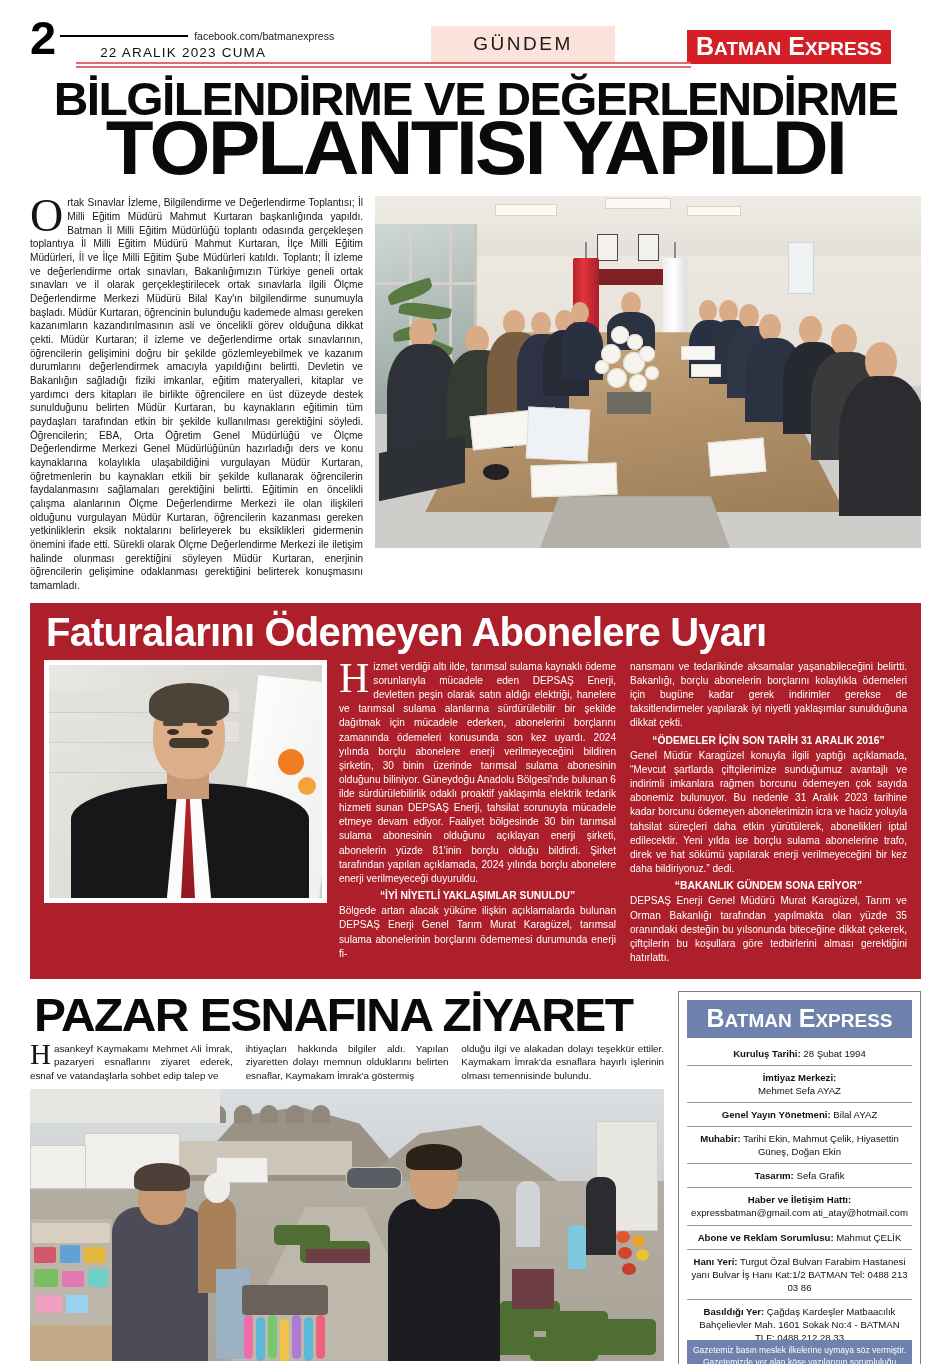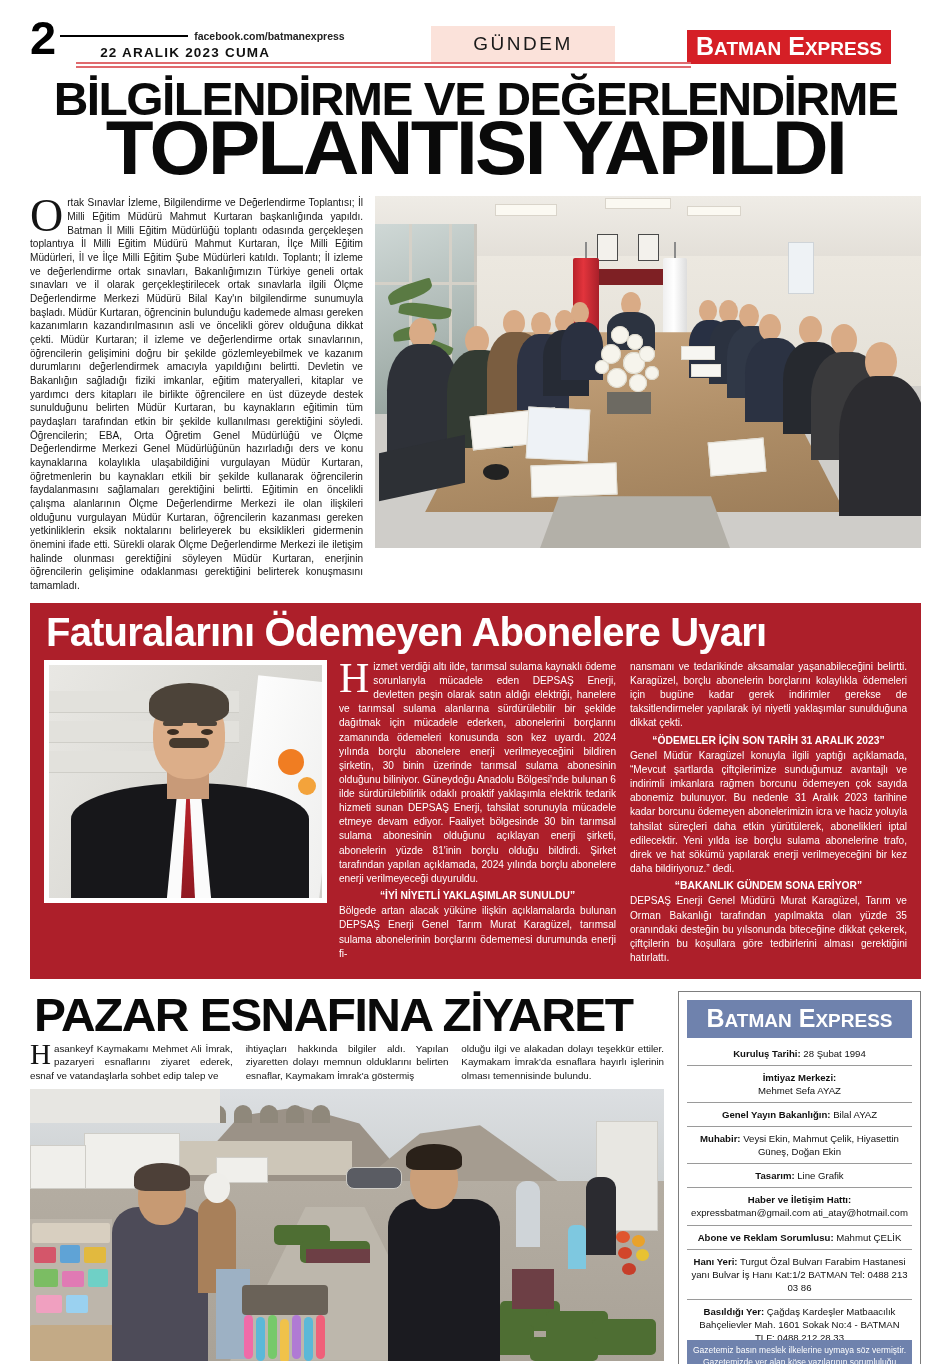--- a/index.html
+++ b/index.html
@@ -18,21 +18,21 @@
   .masthead-bar {
     display:flex; align-items:flex-end;
     height:60px; padding-top:16px; position:relative;
   }
   .page-number {
     font-size:47px; font-weight:bold; line-height:0.85;
     font-family:"Liberation Sans", sans-serif;
     letter-spacing:-2px; color:#000; margin-right:6px;
     align-self:flex-start; padding-top:2px;
   }
-  .date-block { position:relative; width:320px;font-weight:bold; }
+  .date-block { position:relative; width:320px; }
   .fb-line {
     display:flex; align-items:center; gap:6px;
     font-size:10.5px; color:#222; margin-bottom:3px;
   }
   .fb-rule { display:block; width:128px; height:1.5px; background:#000; }
   .date-text {
     font-size:13.5px; letter-spacing:1.2px; color:#111;
     padding-left:40px; font-family:"Liberation Sans", sans-serif;
   }
   .gundem-tab {
@@ -366,22 +366,22 @@
         <div class="ph2-mous"></div>
       </div>
 
       <div class="art2-cols">
         <div class="art2-col">
           <span class="dropcap">H</span><span>izmet verdiği altı ilde, tarımsal sulama kaynaklı ödeme sorunlarıyla mücadele eden DEPSAŞ Enerji, devletten peşin olarak satın aldığı elektriği, hanelere ve tarımsal sulama alanlarına sürdürülebilir bir şekilde dağıtmak için mücadele ederken, abonelerini borçlarını zamanında ödemeleri konusunda son kez uyardı. 2024 yılında borçlu abonelere enerji verilmeyeceğini bildiren şirketin, 30 binin üzerinde tarımsal sulama abonesinin olduğunu biliniyor. Güneydoğu Anadolu Bölgesi'nde bulunan 6 ilde sürdürülebilirlik odaklı proaktif yaklaşımla elektrik tedarik hizmeti sunan DEPSAŞ Enerji, tahsilat sorunuyla mücadele etmeye devam ediyor. Faaliyet bölgesinde 30 bin tarımsal sulama abonesinin olduğunu açıklayan enerji şirketi, abonelerin yüzde 81'inin borçlu olduğu bildirdi. Şirket tarafından yapılan açıklamada, 2024 yılında borçlu abonelere enerji verilmeyeceği duyuruldu.</span>
           <span class="sub2">“İYİ NİYETLİ YAKLAŞIMLAR SUNULDU”</span>
           <span>Bölgede artan alacak yüküne ilişkin açıklamalarda bulunan DEPSAŞ Enerji Genel Tarım Murat Karagüzel, tarımsal sulama abonelerinin borçlarını ödememesi durumunda enerji fi-</span>
         </div>
         <div class="art2-col">
-          <span>nansmanı ve tedarikinde aksamalar yaşanabileceğini belirtti. Karagüzel, borçlu abonelerin borçlarını kolaylıkla ödemeleri için bugüne kadar gerek indirimler gerekse de taksitlendirmeler yapılarak iyi niyetli yaklaşımlar sunulduğuna dikkat çekti.</span>
-          <span class="sub2">“ÖDEMELER İÇİN SON TARİH 31 ARALIK 2023”</span>
+          <span>nansmanı ve tedarikinde aksamalar yaşanabileceğini belirtti. Bakanlığı, borçlu abonelerin borçlarını kolaylıkla ödemeleri için bugüne kadar gerek indirimler gerekse de taksitlendirmeler yapılarak iyi niyetli yaklaşımlar sunulduğuna dikkat çekti.</span>
+          <span class="sub2">“ÖDEMELER İÇİN SON TARİH 31 ARALIK 2016”</span>
           <span>Genel Müdür Karagüzel konuyla ilgili yaptığı açıklamada, “Mevcut şartlarda çiftçilerimize sunduğumuz avantajlı ve indirimli imkanlara rağmen borcunu ödemeyen çok sayıda abonemiz bulunuyor. Bu nedenle 31 Aralık 2023 tarihine kadar borcunu ödemeyen abonelerimizin icra ve haciz yoluyla tahsilat süreçleri daha etkin yürütülerek, abonelikleri iptal edilecektir. Yeni yılda ise borçlu sulama abonelerine trafo, direk ve hat sökümü yapılarak enerji verilmeyeceğini bir kez daha bildiriyoruz.” dedi.</span>
           <span class="sub2">“BAKANLIK GÜNDEM SONA ERİYOR”</span>
           <span>DEPSAŞ Enerji Genel Müdürü Murat Karagüzel, Tarım ve Orman Bakanlığı tarafından yapılmakta olan yüzde 35 oranındaki desteğin bu yılsonunda biteceğine dikkat çekerek, çiftçilerin bu koşullara göre tedbirlerini alması gerektiğini hatırlattı.</span>
         </div>
       </div>
     </div>
   </div>
 
   <div class="bottom">
 
@@ -470,23 +470,23 @@
     </div>
 
     <div class="infobox">
       <div class="ib-logo">
         <span>B</span><span class="sm">ATMAN</span>&nbsp;<span>E</span><span class="sm">XPRESS</span>
       </div>
       <div class="ib-space"></div>
       <div class="ib-rows">
         <div class="ib-row"><b>Kuruluş Tarihi:</b><span> 28 Şubat 1994</span></div>
         <div class="ib-row"><b>İmtiyaz Merkezi:</b><br><span>Mehmet Sefa AYAZ</span></div>
-        <div class="ib-row"><b>Genel Yayın Bakanlığın:</b><span> Bilal AYAZ</span></div>
-        <div class="ib-row"><b>Muhabir:</b><span> Veysi Ekin, Mahmut Çelik, Hiyasettin Güneş, Doğan Ekin</span></div>
-        <div class="ib-row"><b>Tasarım:</b><span> Line Grafik</span></div>
+        <div class="ib-row"><b>Genel Yayın Yönetmeni:</b><span> Bilal AYAZ</span></div>
+        <div class="ib-row"><b>Muhabir:</b><span> Tarihi Ekin, Mahmut Çelik, Hiyasettin Güneş, Doğan Ekin</span></div>
+        <div class="ib-row"><b>Tasarım:</b><span> Sefa Grafik</span></div>
         <div class="ib-row"><b>Haber ve İletişim Hattı:</b><br><span>expressbatman@gmail.com ati_atay@hotmail.com</span></div>
         <div class="ib-row"><b>Abone ve Reklam Sorumlusu:</b><span> Mahmut ÇELİK</span></div>
         <div class="ib-row"><b>Hanı Yeri:</b><span> Turgut Özal Bulvarı Farabim Hastanesi yanı Bulvar İş Hanı Kat:1/2 BATMAN Tel: 0488 213 03 86</span></div>
         <div class="ib-row"><b>Basıldığı Yer:</b><span> Çağdaş Kardeşler Matbaacılık Bahçelievler Mah. 1601 Sokak No:4  -  BATMAN TLF: 0488 212 28 33</span></div>
 
       </div>
       <div class="ib-footer">
         <div>Gazetemiz basın meslek ilkelerine uymaya söz vermiştir.</div>
         <div>Gazetemizde yer alan köşe yazılarının sorumluluğu yazara aittir.</div>
       </div>

